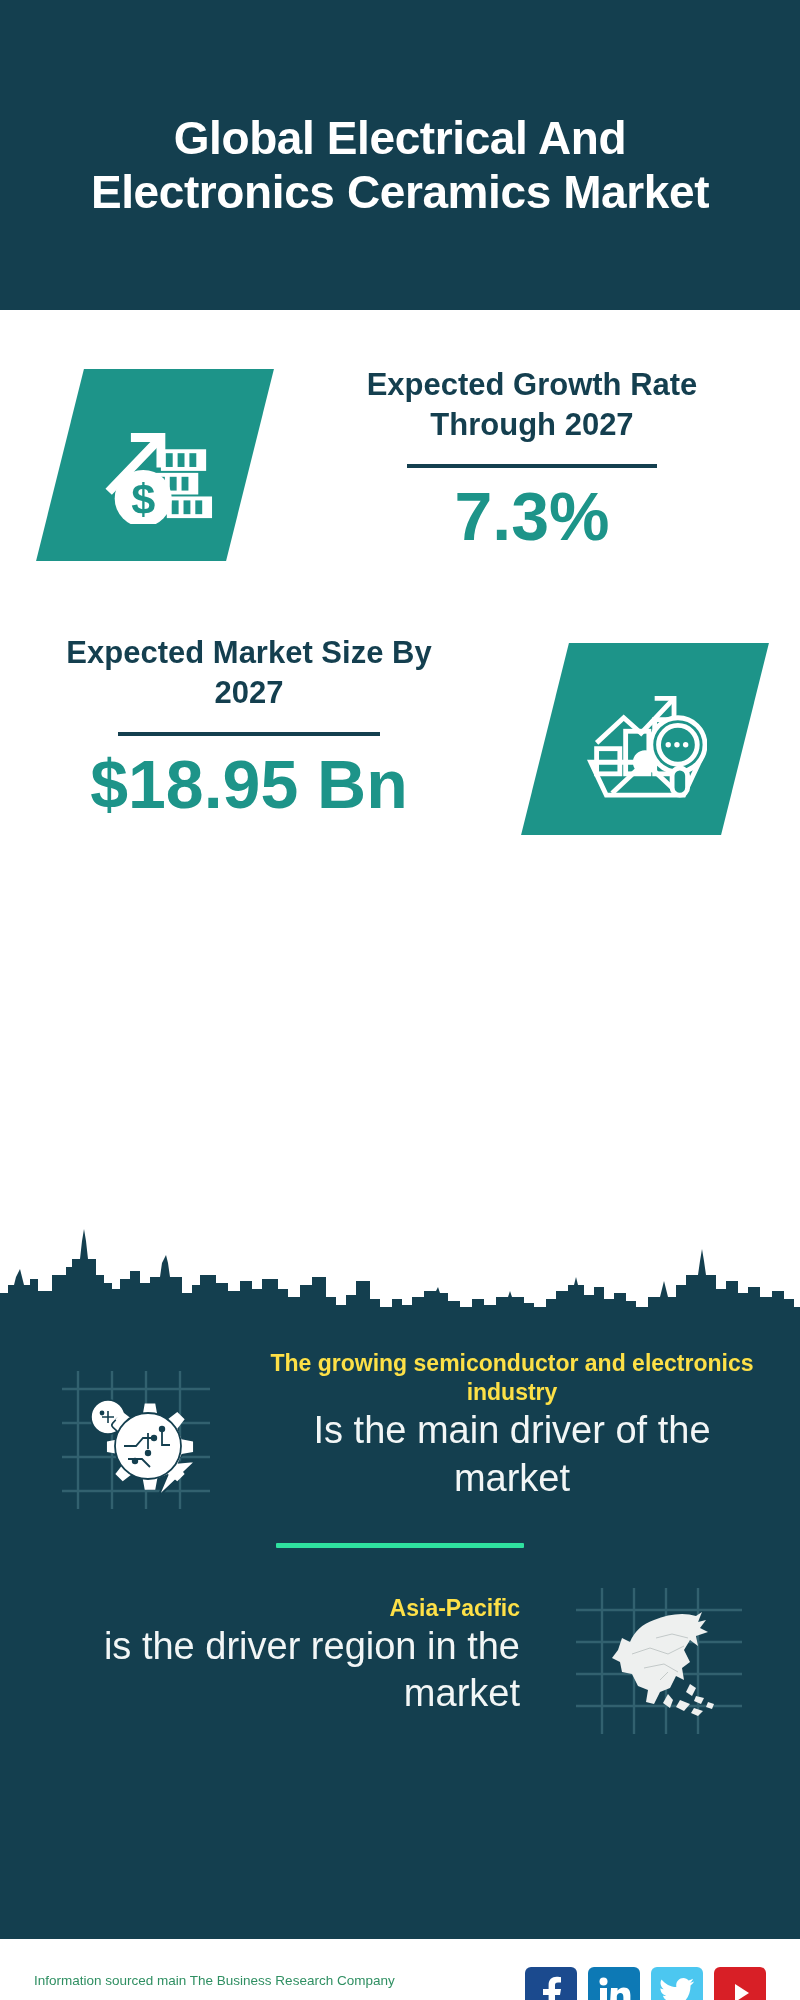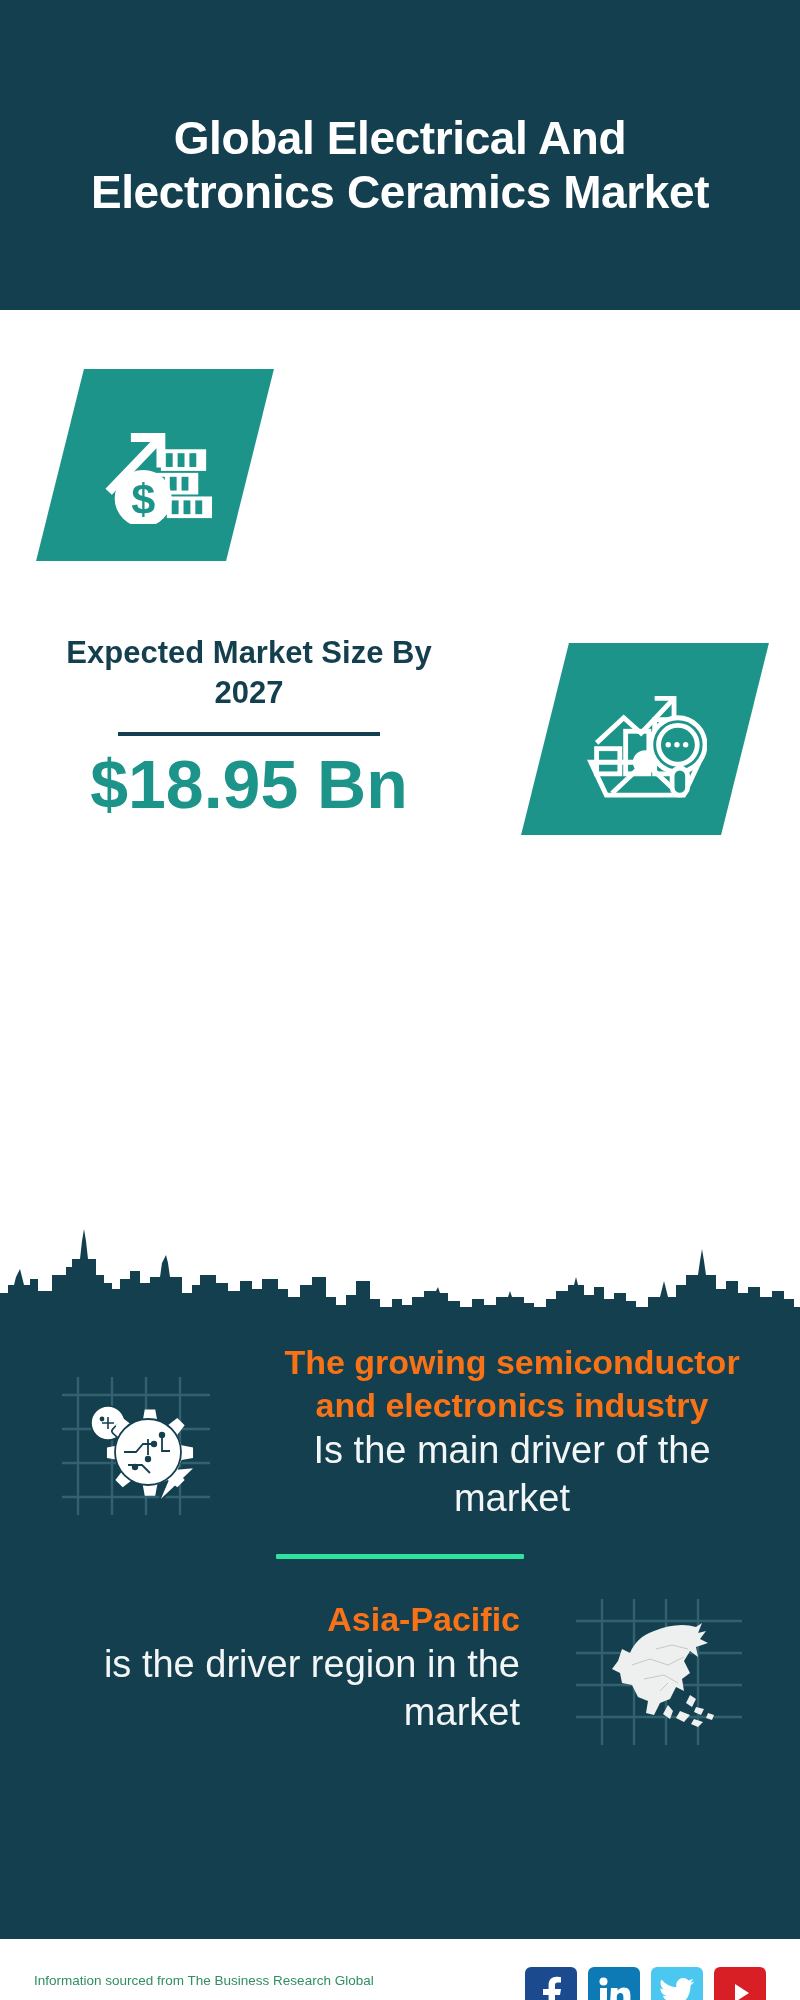--- a/index.html
+++ b/index.html
@@ -70,21 +70,21 @@
     background:#143f4f;
     position:relative;
     padding-top:10px;
     height:630px;
   }
 
   .drv-row { display:flex; align-items:center; padding:22px 0 0 0; }
   .drv-row .icon-wrap { width:270px; display:flex; justify-content:center; }
   .drv-row .txt { flex:1; padding-right:46px; text-align:center; }
 
-  .accent-text { color:#f97316; font-size:34px; font-weight:700; line-height:1.26; }
+  .accent-text { color:#fde047; font-size:23px; font-weight:700; line-height:1.26; }
   .plain-text  { color:#f2f6f6; font-size:38px; font-weight:400; line-height:1.26; }
 
   .divider-green {
     width:248px; height:5px; background:#2fe2a0;
     margin:32px auto 28px; border-radius:1px;
   }
 
   .reg-row { display:flex; align-items:center; }
   .reg-row .txt { flex:1; padding-left:44px; text-align:right; }
   .reg-row .icon-wrap { width:280px; display:flex; justify-content:center; }
@@ -136,20 +136,25 @@
           <rect x="72" y="92" width="46" height="22" fill="#fff"></rect>
           <rect x="77" y="96" width="7" height="14" fill="#1d9489"></rect>
           <rect x="89" y="96" width="7" height="14" fill="#1d9489"></rect>
           <rect x="101" y="96" width="7" height="14" fill="#1d9489"></rect>
 
           <circle cx="48" cy="94" r="29" fill="#fff"></circle>
           <text x="48" y="110" font-family="Liberation Sans, sans-serif" font-size="44" font-weight="700" fill="#1d9489" text-anchor="middle">$</text>
         </svg>
       </div>
     </div>
+    <div class="txt">
+      <div class="stat-title">Expected Growth Rate Through 2027</div>
+      <div class="rule"></div>
+      <div class="stat-value">7.3%</div>
+    </div>
   </div>
 
   <div class="row2">
     <div class="txt">
       <div class="stat-title">Expected Market Size By 2027</div>
       <div class="rule"></div>
       <div class="stat-value">$18.95 Bn</div>
     </div>
     <div class="tile-wrap">
       <div class="para">
@@ -269,21 +274,21 @@
           <path d="M84 62 L100 58 L116 62"></path>
           <path d="M88 104 L96 96"></path>
         </g>
       </svg>
     </div>
   </div>
 </div>
 
 <div class="source-bar">
   <div class="source-text">
-    <div>Information sourced from The Business Research Global</div>
+    <div>Information sourced main The Business Research Company</div>
     <div>thebusinessresearchcompany.com</div>
   </div>
   <div class="socials">
     <div class="sc sc-fb">
       <svg width="28" height="34" viewBox="0 0 28 34">
           <path fill="#fff" d="M18 34 V19 h5 l1-6 h-6 V9.5 c0-1.8.5-3 3-3 h3 V1.2 C23.4 1 21.6.8 19.6.8 c-4.7 0-8 2.9-8 8.2 V13 H6 v6 h5.6 v15 Z"></path>
         </svg>
     </div>
     <div class="sc sc-li">
       <svg width="34" height="32" viewBox="0 0 34 32">

